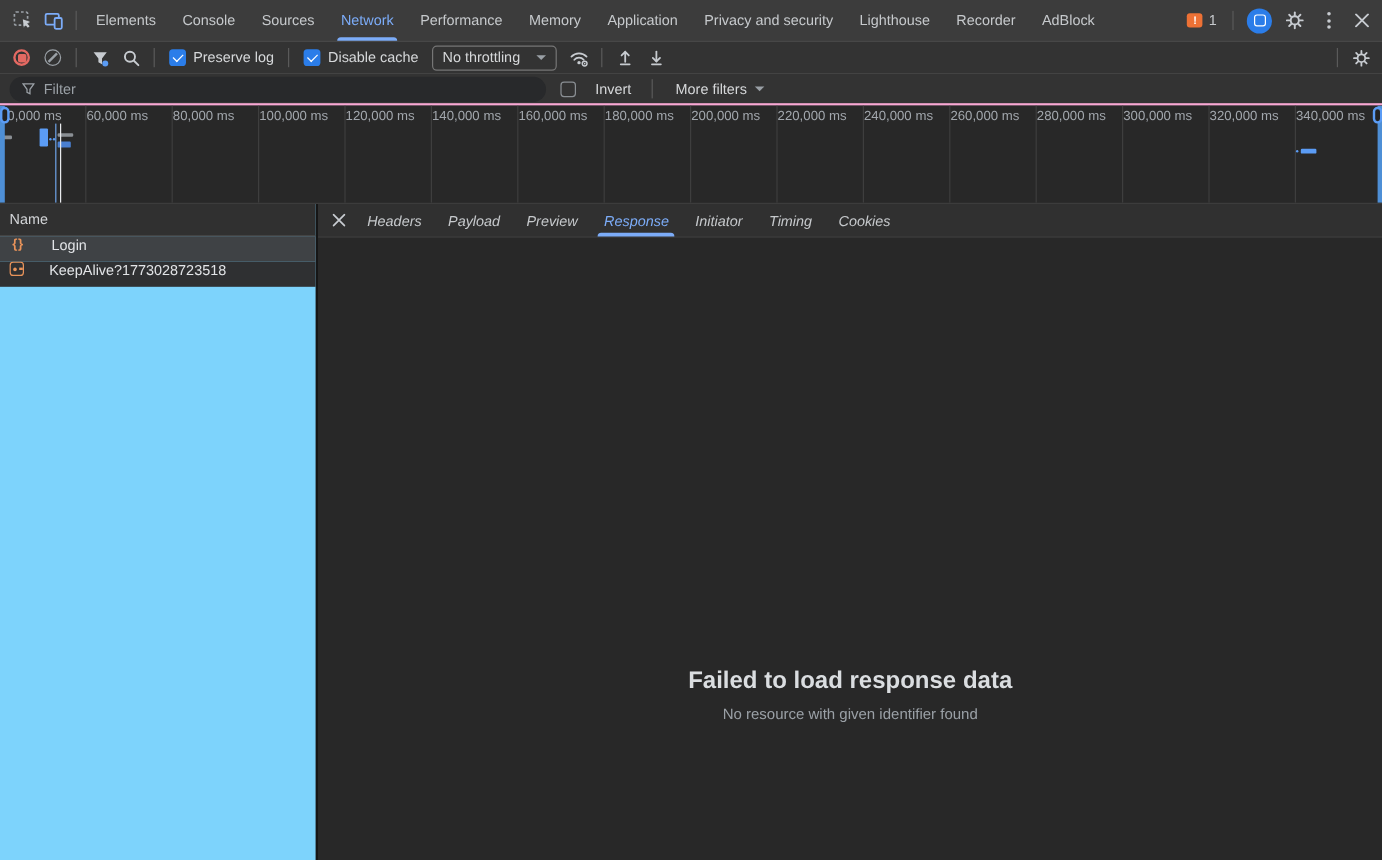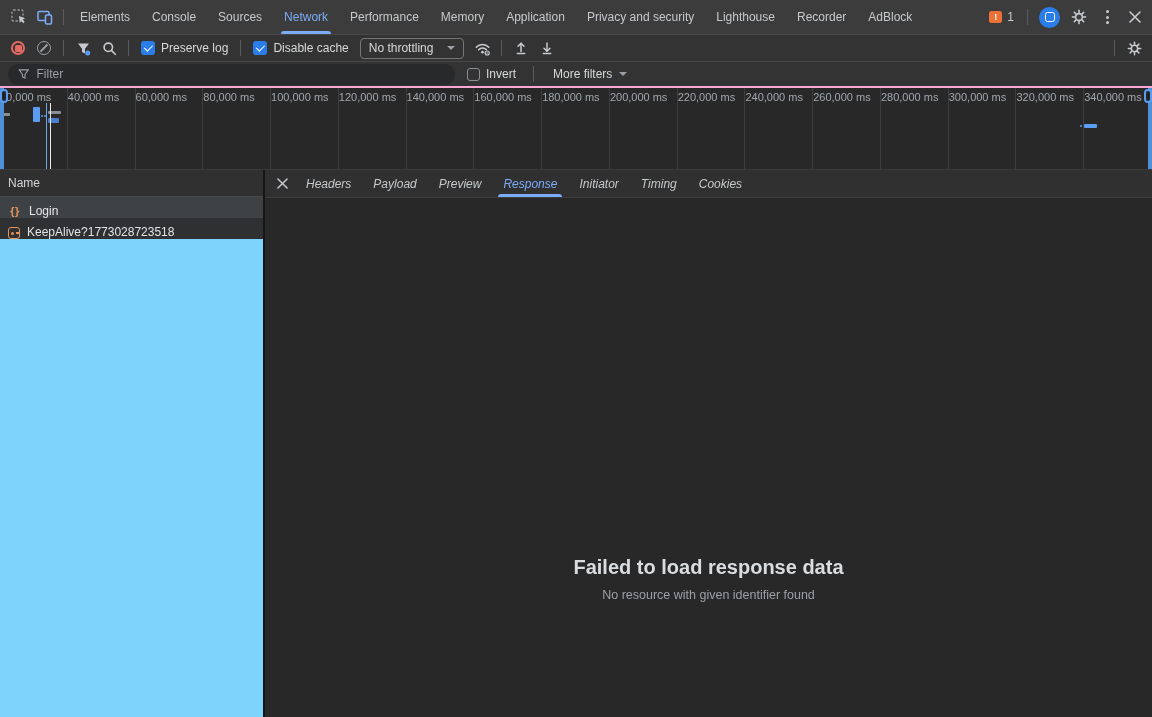--- a/index.html
+++ b/index.html
@@ -93,21 +93,21 @@
     flex: 1 1 auto; max-width: 447px; height: 21px;
     background: #28292b; border-radius: 11px;
     display: flex; align-items: center; gap: 7px; padding: 0 10px;
   }
   .filter-pill input {
     background: transparent; border: none; outline: none;
     color: #e8eaed; font-family: "Liberation Sans", sans-serif; font-size: 12px;
     width: 100%;
   }
   .filter-pill input::placeholder { color: #9aa0a6; }
-  .invert-group { display: flex; align-items: center; gap: 6px; color:#d6d8da; padding: 0 4px; white-space: nowrap; text-align: center; }
+  .invert-group { display: flex; align-items: center; gap: 16px; color:#d6d8da; padding: 0 4px; white-space: nowrap; text-align: center; }
   .morefilters { display: flex; align-items: center; gap: 7px; color:#d6d8da; padding: 0 6px; white-space: nowrap; }
   .chips { display: flex; align-items: center; gap: 7px; margin-left: 2px; margin-right: 2px; }
   .chip {
     height: 19px; display: flex; align-items: center;
     padding: 0 9px; border-radius: 10px;
     border: 1px solid #8a8f94; color: #e2e5e8;
     font-size: 11px; font-weight: bold; white-space: nowrap;
   }
   .chip.focusring { border-color: #cdd1d5; }
   .chip.active { background: #1a5f92; border-color: #1a5f92; color: #d3e8fd; }
@@ -147,21 +147,21 @@
     background: #7dd3fc;
   }
   .name-header {
     height: 27px; flex: 0 0 27px;
     background: #303030; border-bottom: 1px solid #4a4a4a;
     display: flex; align-items: center; padding: 0 8px;
     color: #d2d4d7;
   }
   .net-row {
     height: 21px; flex: 0 0 21px;
-    display: flex; align-items: flex-end; gap: 7px;
+    display: flex; align-items: flex-start; gap: 21px;
     padding: 0 8px; white-space: nowrap; overflow: hidden;
     color: #e2e4e7; background: #2f3032;
   }
   .net-row.even { background: #242527; }
   .net-row.selected { background: #3f4245; }
   .row-icon { flex: 0 0 auto; display: inline-flex; align-items: center; justify-content: center; width: 14px; height: 14px; }
   .xhr-icon::before { content: "{}"; color: #e8935a; font-weight: bold; font-size: 11px; letter-spacing: 0.5px; }
   .document-icon { width: 12px; height: 13px; background: #8ab4f8; border-radius: 2px; display: block; }
   .document-icon::after {
     content: ""; display: block; margin: 3px auto 0; width: 7px; height: 1.5px;
@@ -354,21 +354,20 @@
     <div class="vdiv"></div>
     <div class="morefilters">
       <span>More filters</span>
       <span class="caret-down"></span>
     </div>
   </div>
 
   <div class="overview">
     <div class="ov-cols" id="ov-cols">
         <div class="ov-col">20,000 ms</div>
-        <div class="ov-col">40,000 ms</div>
         <div class="ov-col">60,000 ms</div>
         <div class="ov-col">80,000 ms</div>
         <div class="ov-col">100,000 ms</div>
         <div class="ov-col">120,000 ms</div>
         <div class="ov-col">140,000 ms</div>
         <div class="ov-col">160,000 ms</div>
         <div class="ov-col">180,000 ms</div>
         <div class="ov-col">200,000 ms</div>
         <div class="ov-col">220,000 ms</div>
         <div class="ov-col">240,000 ms</div>

